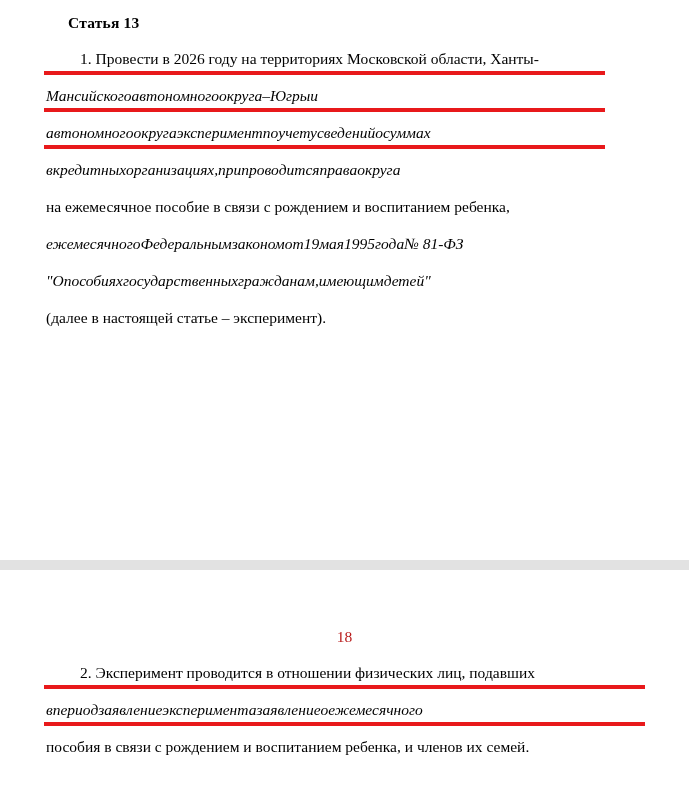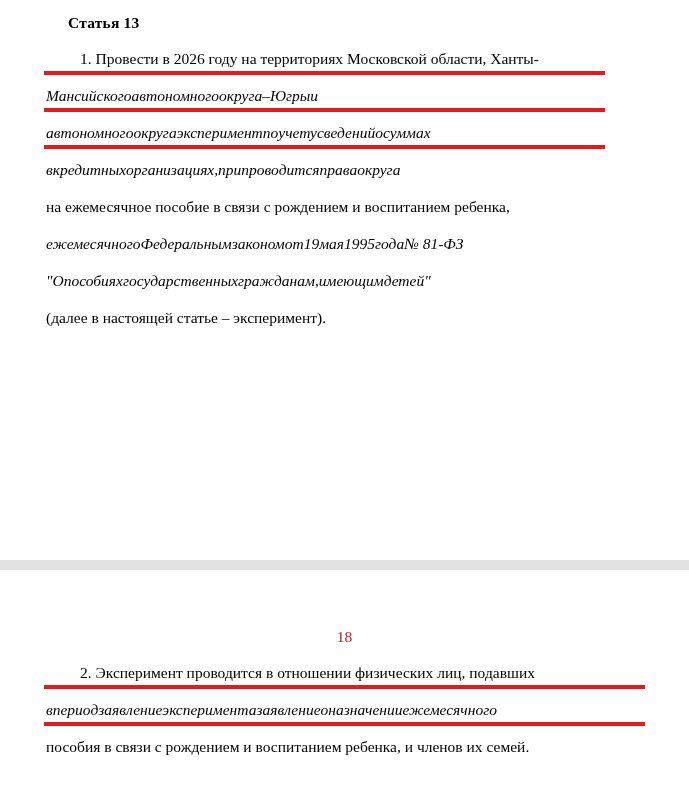--- a/index.html
+++ b/index.html
@@ -177,21 +177,20 @@
           <span class="indent"></span><span>2. Эксперимент проводится в отношении физических лиц, подавших</span>
         </span>
 
         <span class="line just hl">
           <span>в</span>
           <span>период</span>
           <span>заявление</span>
           <span>эксперимента</span>
           <span>заявление</span>
           <span>о</span>
-          <span>назначении</span>
           <span>ежемесячного</span>
         </span>
 
         <span class="line">пособия в связи с рождением и воспитанием ребенка, и членов их семей.</span>
 
       </div>
     </div>
   </div>
 
 </div>

